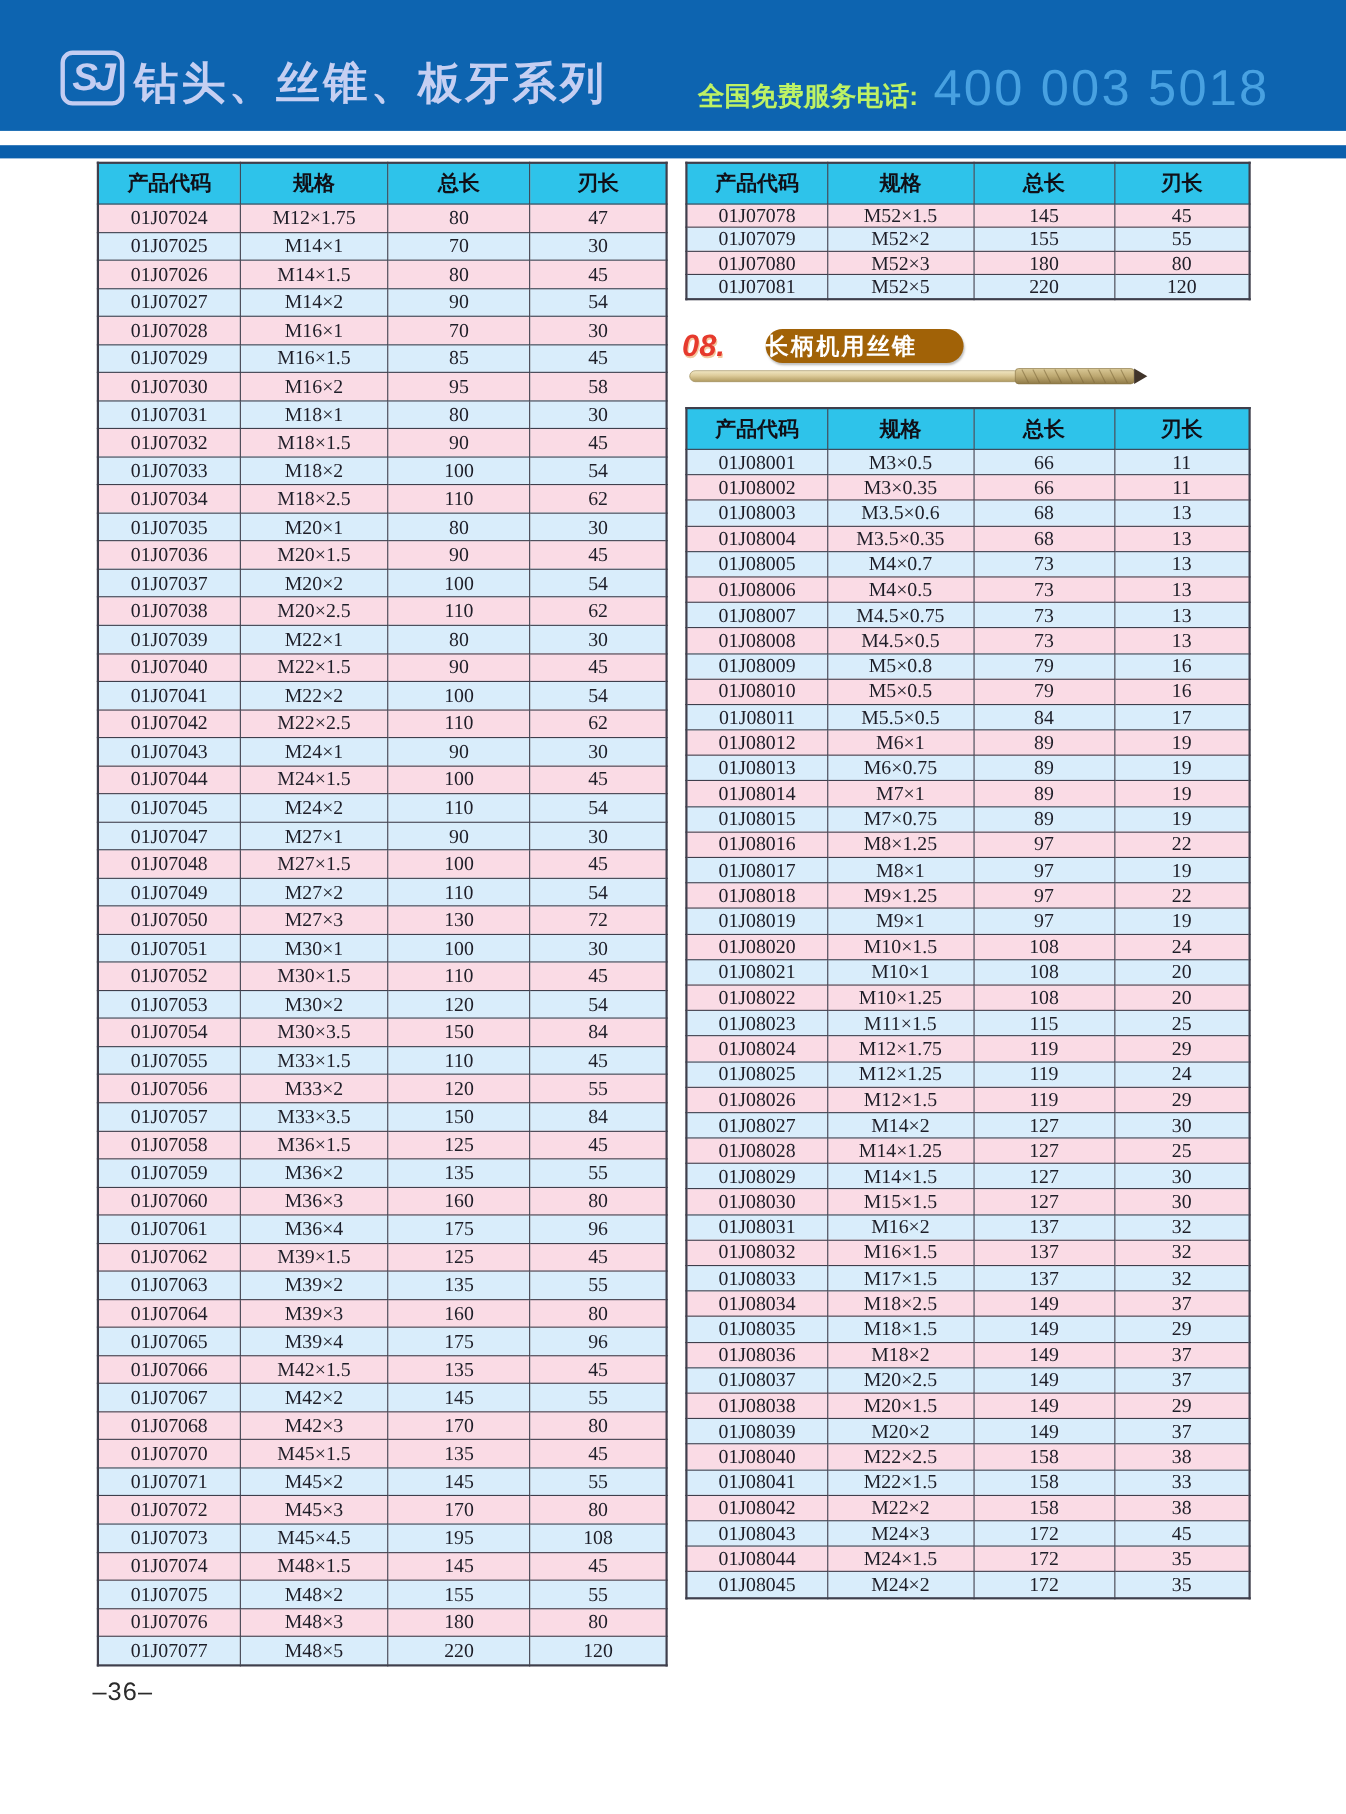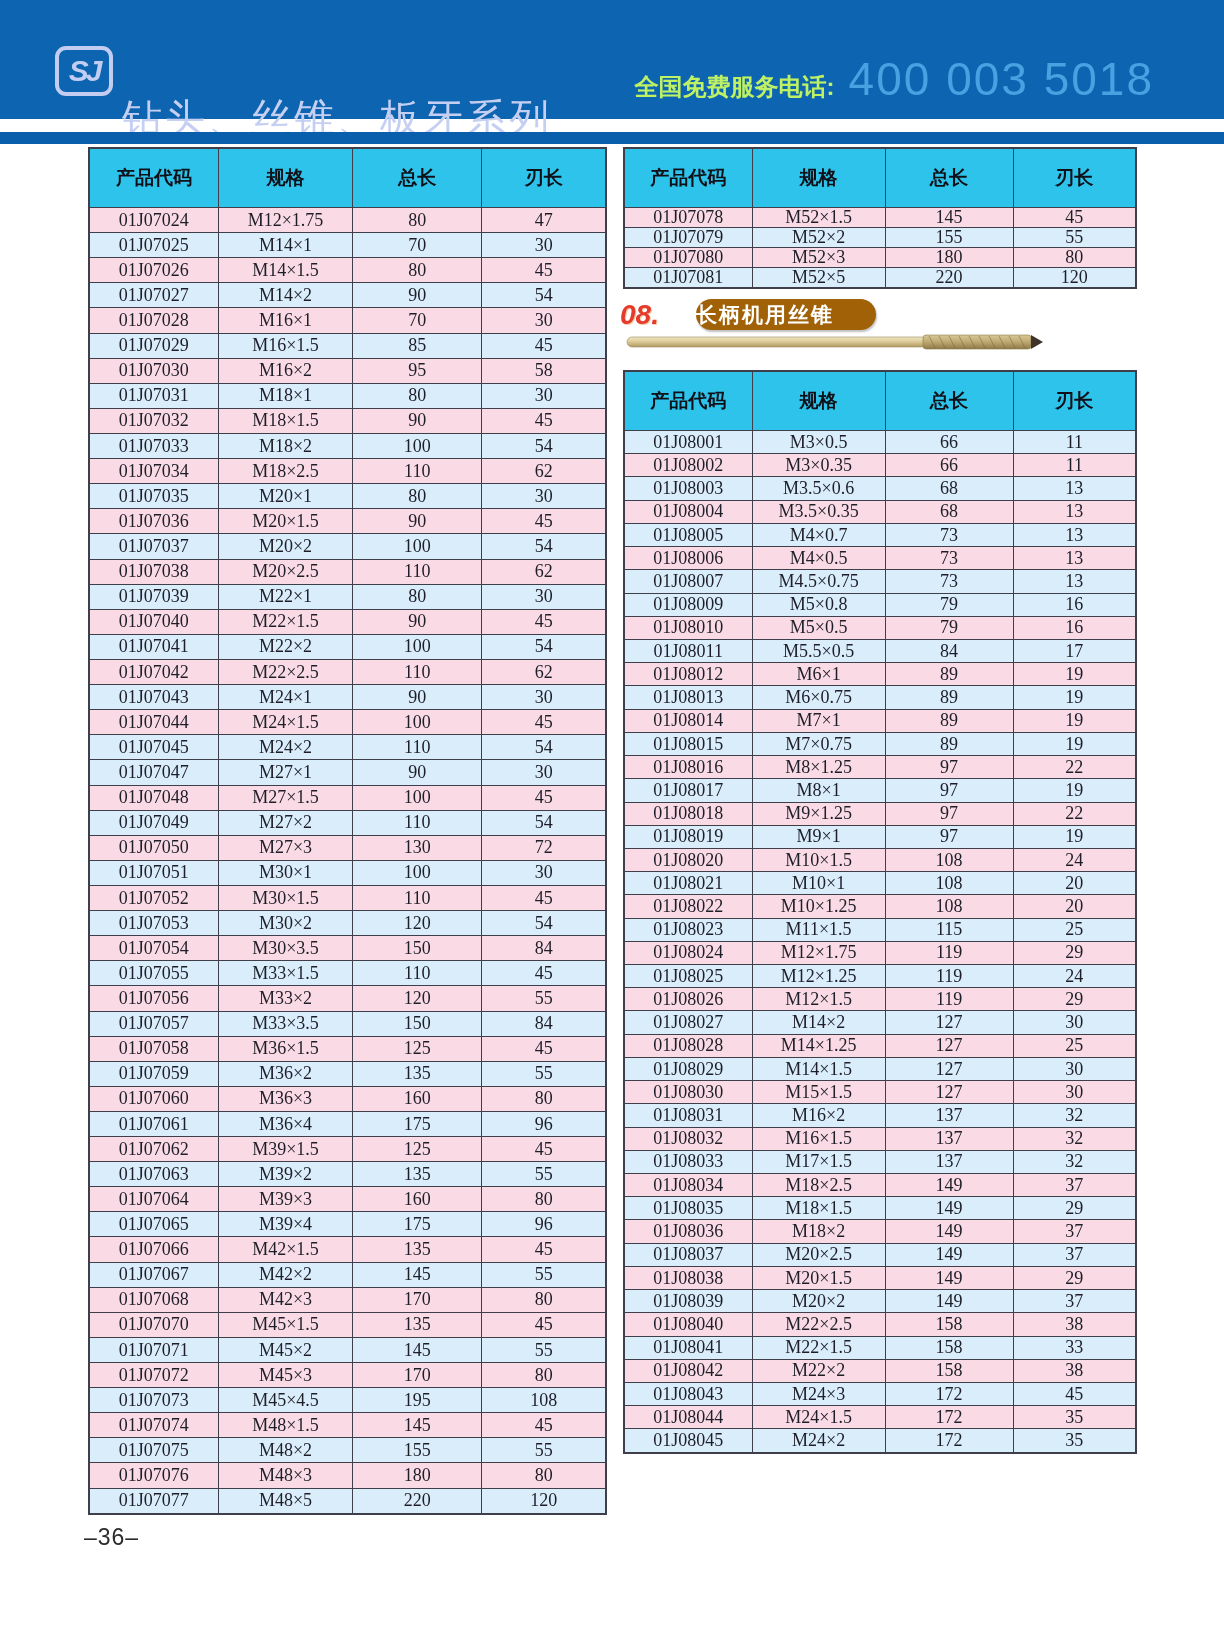--- a/index.html
+++ b/index.html
@@ -8,36 +8,36 @@
     font-family:"Liberation Sans",sans-serif;overflow:hidden;
   }
   
   .header-bar{position:absolute;left:0;top:0;width:1224px;height:119px;background:#0d64b0;}
   .header-stripe{position:absolute;left:0;top:132px;width:1224px;height:12px;background:#0a5fac;}
   .logo-box{
     position:absolute;left:55px;top:46px;width:50px;height:42px;
     border:4px solid #c3cdf2;border-radius:11px;display:flex;align-items:center;justify-content:center;
   }
   .logo-box span{
-    font-weight:900;font-style:italic;font-size:30px;color:#c3cdf2;letter-spacing:-3px;
+    font-weight:900;font-style:italic;font-size:35px;color:#c3cdf2;letter-spacing:-3px;
   }
   .header-title{
-    position:absolute;left:122px;top:48px;font-size:40px;font-weight:400;
-    color:#c5cff2;letter-spacing:3px;white-space:nowrap;margin-top:43px;
+    position:absolute;left:122px;top:48px;font-size:40px;font-weight:700;
+    color:#c5cff2;letter-spacing:3px;white-space:nowrap;
   }
   .phone-wrap{position:absolute;right:70px;top:52px;display:flex;align-items:baseline;white-space:nowrap;}
   .phone-label{font-size:24px;font-weight:700;color:#bef264;margin-right:14px;}
   .phone-number{font-size:46px;font-weight:500;color:#48a1e1;letter-spacing:2px;}
   
   .spec-table{position:absolute;border-collapse:collapse;table-layout:fixed;}
   .spec-table, .spec-table th, .spec-table td{border:1px solid #3f3f4c;}
   .spec-table{border:2px solid #3f3f4c;}
   .spec-table th{
     background:#2ec3ea;color:#101018;font-size:19px;font-weight:700;
-    padding:16px;text-align:center;font-family:"Liberation Sans",sans-serif;
+    padding:5px;text-align:center;font-family:"Liberation Sans",sans-serif;
   }
   .spec-table td{
     font-family:"Liberation Serif","DejaVu Serif",serif;
     font-size:18px;color:#1e1e28;text-align:center;padding:0;line-height:1.05;
   }
   .spec-table tr.pink td{background:#fadbe5;}
   .spec-table tr.blue td{background:#d9edfb;}
   #table-left{left:88px;top:147px;width:519px;height:1368px;}
   #table-right-top{left:623px;top:147px;width:514px;height:126px;}
   #table-right-bottom{left:623px;top:370px;width:514px;height:1084px;}
@@ -534,20 +534,26 @@
         <td>M4×0.5</td>
         <td>73</td>
         <td>13</td>
       </tr>
       <tr class="blue">
         <td>01J08007</td>
         <td>M4.5×0.75</td>
         <td>73</td>
         <td>13</td>
       </tr>
+      <tr class="pink">
+        <td>01J08008</td>
+        <td>M4.5×0.5</td>
+        <td>73</td>
+        <td>13</td>
+      </tr>
       <tr class="blue">
         <td>01J08009</td>
         <td>M5×0.8</td>
         <td>79</td>
         <td>16</td>
       </tr>
       <tr class="pink">
         <td>01J08010</td>
         <td>M5×0.5</td>
         <td>79</td>

